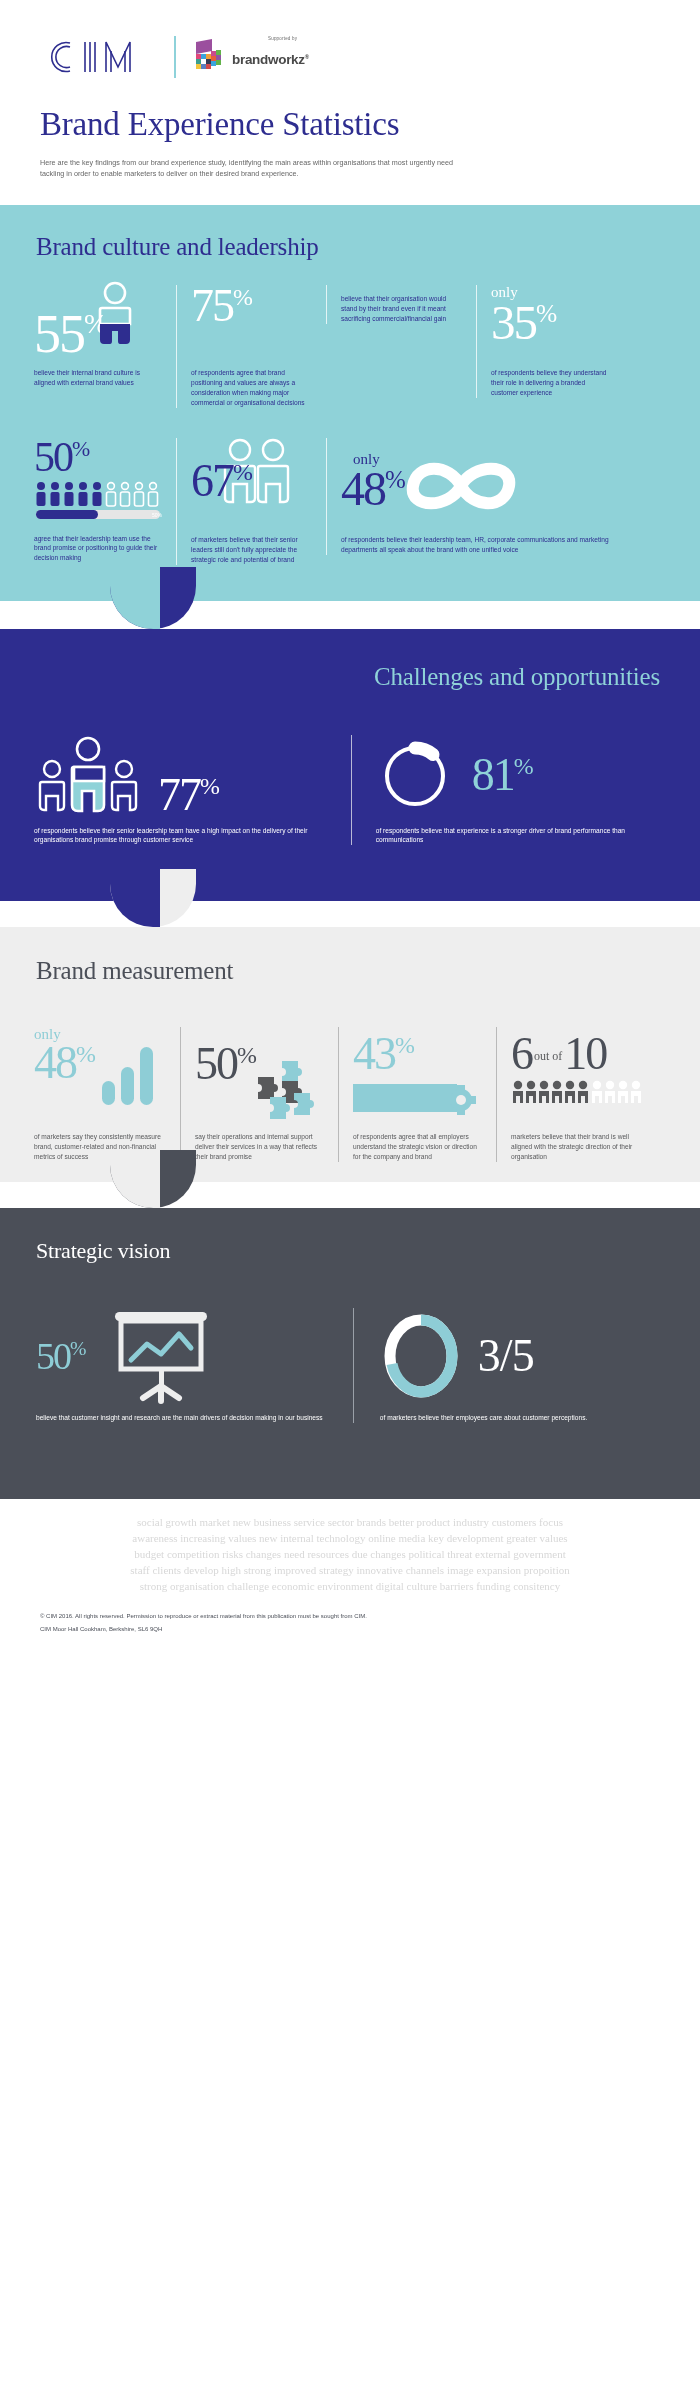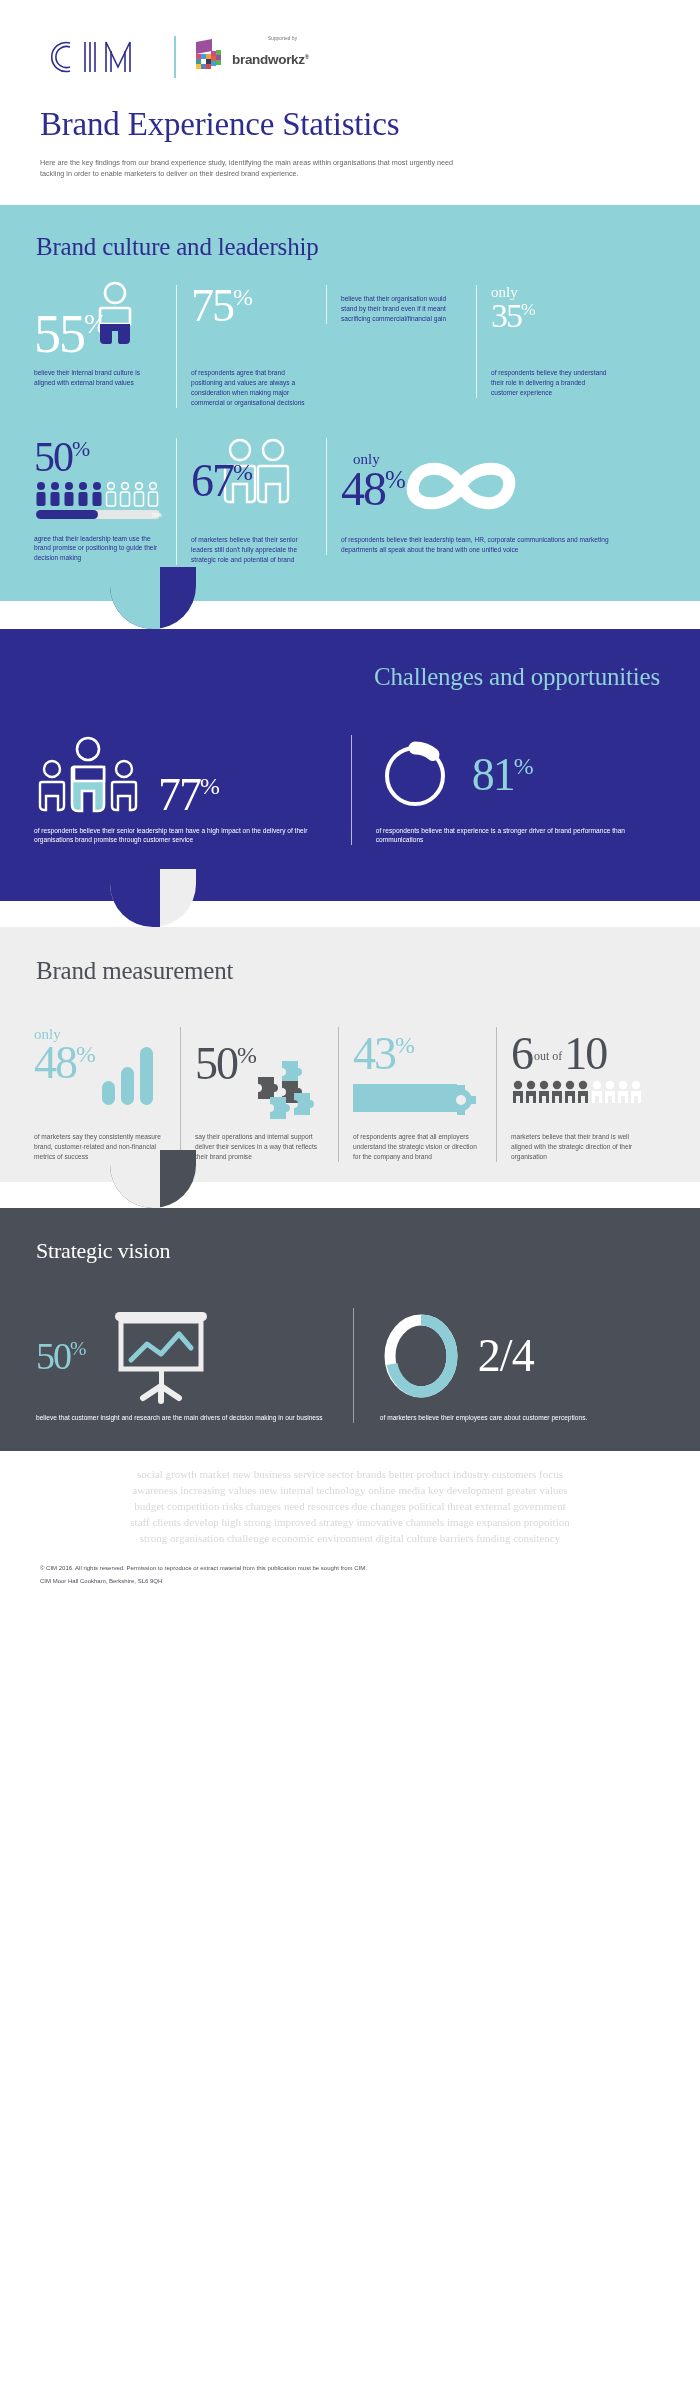--- a/index.html
+++ b/index.html
@@ -163,21 +163,21 @@
         <p class="cap cap-w">of respondents agree that brand positioning and values are always a consideration when making major commercial or organisational decisions</p>
       </div>
 
       <div class="cell" style="width:150px;">
         <p class="cap cap-w">believe that their organisation would stand by their brand even if it meant sacrificing commercial/financial gain</p>
       </div>
 
       <div class="cell" style="width:150px;">
         <div style="height:74px;">
           <span class="only white">only</span>
-          <div class="bignum white" style="font-size:34px;font-family:Liberation Serif, serif;"><span>35</span><span class="pct">%</span></div>
+          <div class="bignum white" style="font-size:49px;font-family:Liberation Serif, serif;"><span>35</span><span class="pct">%</span></div>
         </div>
         <p class="cap cap-w">of respondents believe they understand their role in delivering a branded customer experience</p>
       </div>
     </div>
 
     <div class="row" style="padding:30px 26px 0 26px;">
 
       <div class="cell" style="width:150px;padding-left:8px;">
         <div class="bignum navy" style="font-size:42px;"><span>50</span><span class="pct">%</span></div>
         <svg width="136" height="40" viewBox="0 0 136 40" style="margin-top:4px;">
@@ -377,21 +377,21 @@
         <p class="cap cap-grey">marketers believe that their brand is well aligned with the strategic direction of their organisation</p>
       </div>
     </div>
   </section>
 
   <div style="height:26px;background:#fff;position:relative;">
     <div style="position:absolute;left:110px;top:-32px;width:86px;height:58px;background:#4b4f58;border-radius:0 0 43px 43px;"></div>
     <div style="position:absolute;left:110px;top:-32px;width:50px;height:58px;background:#eeeeee;border-radius:0 0 0 43px;"></div>
   </div>
 
-  <section class="sec-dark" style="padding-bottom:28px;">
+  <section class="sec-dark" style="padding-bottom:76px;">
     <h2 class="sec-title t-dark">Strategic vision</h2>
 
     <div class="row" style="padding:44px 30px 0 26px;">
 
       <div class="cell dark-div" style="width:330px;padding-left:10px;border-left:none;">
         <div style="display:flex;align-items:center;gap:14px;height:96px;">
           <div class="bignum tealmid" style="font-size:38px;"><span>50</span><span class="pct">%</span></div>
           <svg width="124" height="96" viewBox="0 0 124 96">
             <rect x="16" y="4" width="92" height="9" rx="4.5" fill="#eeeeee"></rect>
             <rect x="22" y="13" width="80" height="48" fill="none" stroke="#eeeeee" stroke-width="5"></rect>
@@ -402,21 +402,21 @@
         </div>
         <p class="cap cap-white" style="max-width:290px;">believe that customer insight and research are the main drivers of decision making in our business</p>
       </div>
 
       <div class="cell dark-div" style="width:320px;padding-left:26px;">
         <div style="display:flex;align-items:center;gap:16px;height:96px;">
           <svg width="82" height="88" viewBox="0 0 82 88">
             <ellipse cx="41" cy="44" rx="31" ry="36" fill="none" stroke="#ffffff" stroke-width="11"></ellipse>
             <path d="M41 8 A31 36 0 0 1 41 80 A31 36 0 0 1 12 52" fill="none" stroke="#8ecdd6" stroke-width="11"></path>
           </svg>
-          <div class="bignum white" style="font-size:46px;letter-spacing:-1px;">2/4</div>
+          <div class="bignum white" style="font-size:46px;letter-spacing:-1px;">3/5</div>
         </div>
         <p class="cap cap-white" style="max-width:280px;">of marketers believe their employees care about customer perceptions.</p>
       </div>
     </div>
   </section>
 
   <div class="wordcloud">
     <div>social growth market new business service sector brands better product industry customers focus</div>
     <div>awareness increasing values new internal technology online media key development greater values</div>
     <div>budget competition risks changes need resources due changes political threat external government</div>

